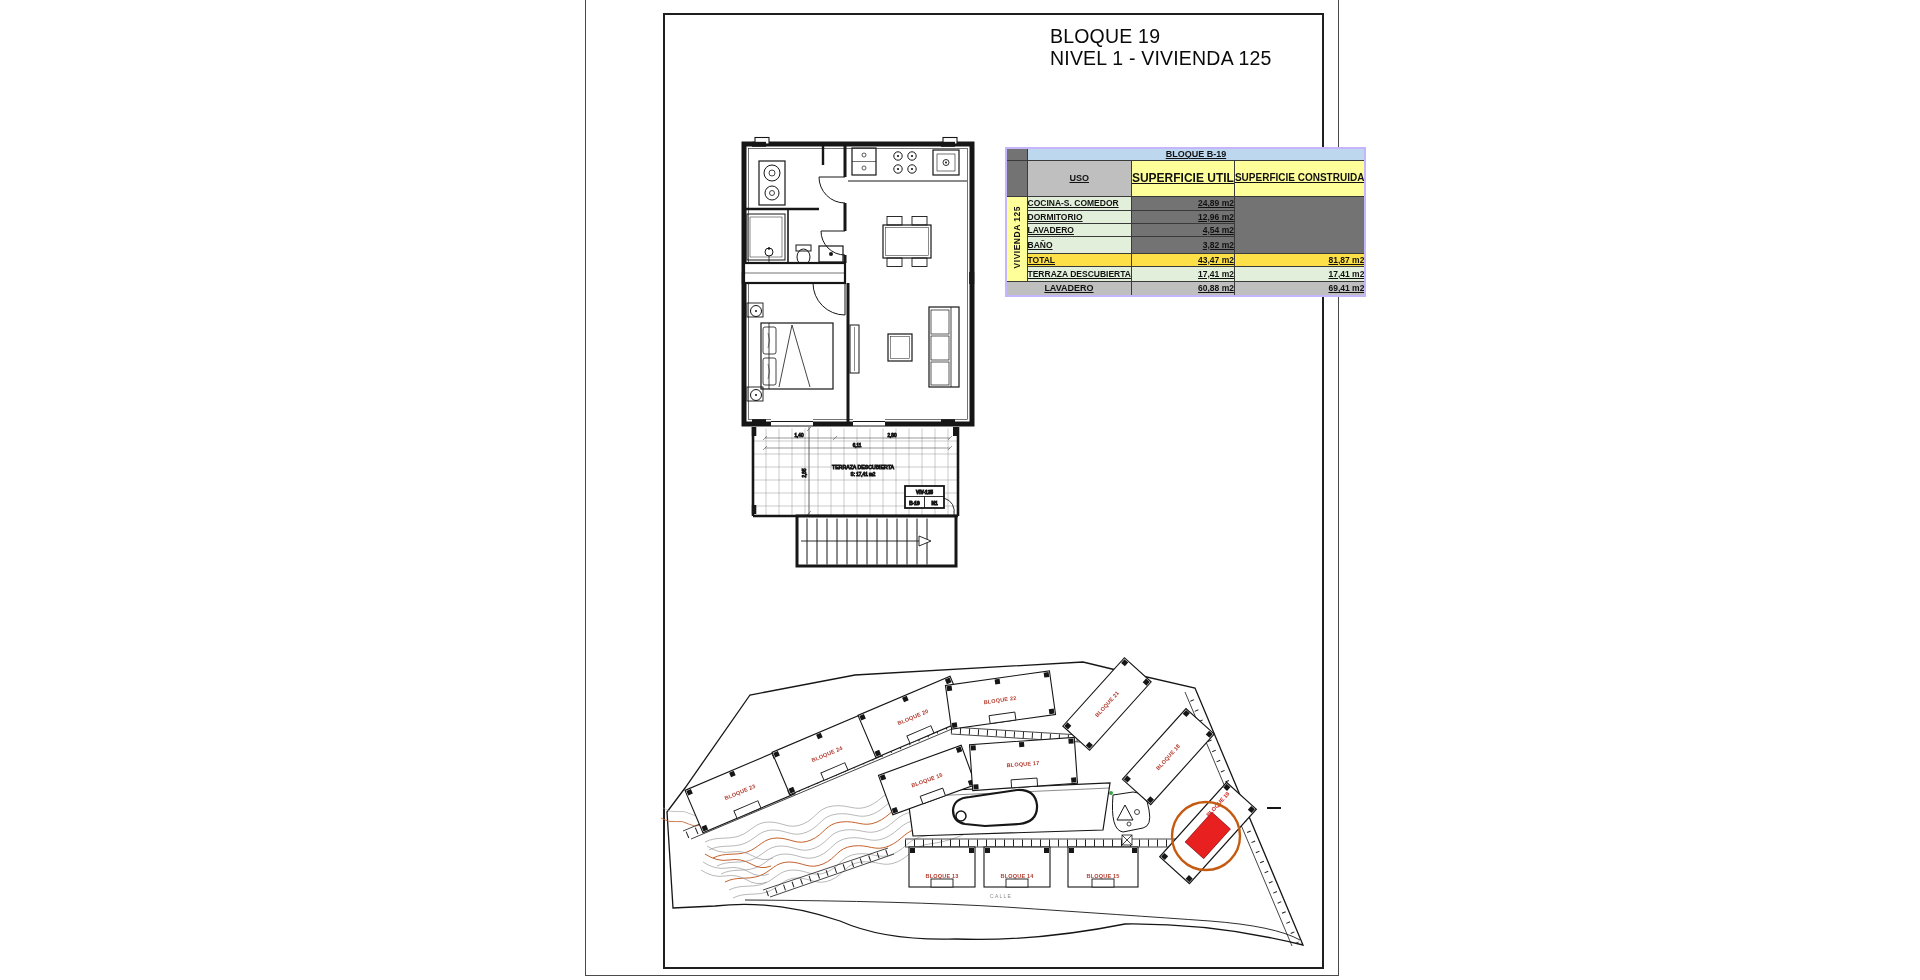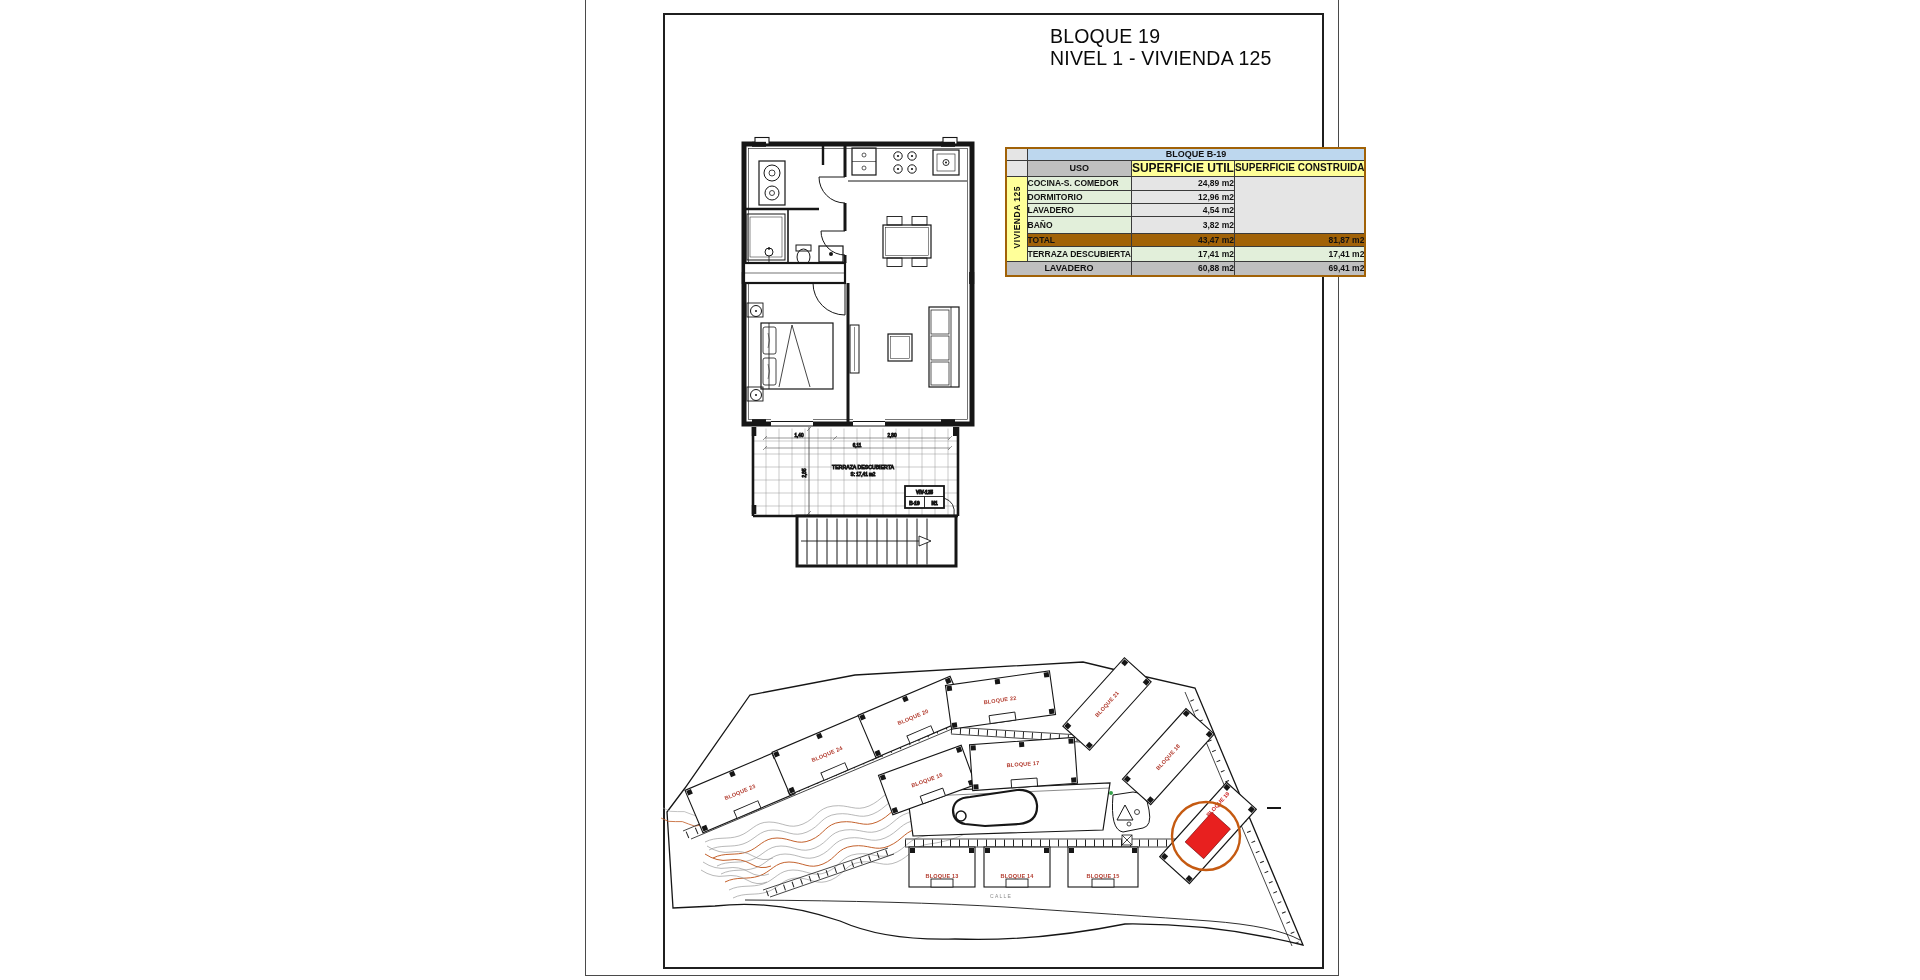--- a/index.html
+++ b/index.html
@@ -6,29 +6,29 @@
   .stage{position:relative;width:1920px;height:980px;background:#fff;overflow:hidden;
          font-family:"Liberation Sans",sans-serif;color:#111;}
   .sheet{position:absolute;left:585px;top:-6px;width:752px;height:981px;
          border:1px solid #4a4a4a;border-top:none;background:#fff;}
   .frame{position:absolute;left:663px;top:13px;width:657px;height:952px;
          border:2px solid #1f1f1f;background:#fff;}
   .title{position:absolute;left:1050px;top:26px;font-size:19.5px;font-weight:500;
          line-height:1.12;letter-spacing:.2px;color:#0a0a0a;white-space:nowrap;}
   
   table.areas{position:absolute;left:1005px;top:147px;border-collapse:collapse;
-      border:2px solid #a16207;font-size:9px;font-weight:bold;table-layout:fixed;}
+      border:2px solid #c4b5fd;font-size:9px;font-weight:bold;table-layout:fixed;text-decoration:underline;}
   table.areas td{border:1px solid #3a3a3a;padding:0;overflow:hidden;white-space:nowrap;}
   .hc{text-align:center;}
   .blue{background:#bdd7ee;}
   .gray{background:#bfbfbf;}
   .yel{background:#ffff99;}
   .lg{background:#e2efda;}
-  .gr{background:#a16207;margin-top:40px;}
-  .wh{background:#e5e5e5;}
+  .gr{background:#fde047;margin-top:40px;}
+  .wh{background:#737373;}
   .nm{padding-left:3px;font-size:8.5px;}
   .val{text-align:right;padding-right:3px;font-size:8.5px;}
   .c-con{font-size:10px;white-space:normal;line-height:1.05;text-align:center;}
   .vivcell{text-align:center;vertical-align:middle;}
   .vert{writing-mode:vertical-rl;transform:rotate(180deg);font-size:8.5px;
         font-weight:bold;letter-spacing:.5px;}
   
   svg{position:absolute;}
   svg text{font-family:"Liberation Sans",sans-serif;fill:#222;}
   .tiny{font-size:4.6px;}
@@ -57,21 +57,21 @@
         <col style="width:21px">
         <col style="width:103px">
         <col style="width:81px">
         <col style="width:84px">
       </colgroup>
     <tbody>
         <tr style="height:12px">
       <td class="wh"></td>
       <td colspan="3" class="blue hc">BLOQUE B-19</td>
     </tr>
-    <tr style="height:16px">
+    <tr style="height:36px">
       <td class="wh"></td>
       <td class="gray hc">USO</td>
       <td class="yel hc" style="font-size:12px">SUPERFICIE UTIL</td>
       <td class="yel hc c-con">SUPERFICIE CONSTRUIDA</td>
     </tr>
     <tr style="height:14px">
       <td rowspan="6" class="yel vivcell"><span class="vert">VIVIENDA 125</span></td>
       <td class="lg nm">COCINA-S. COMEDOR</td>
       <td class="wh val">24,89 m2</td>
       <td rowspan="4" class="wh"></td>

